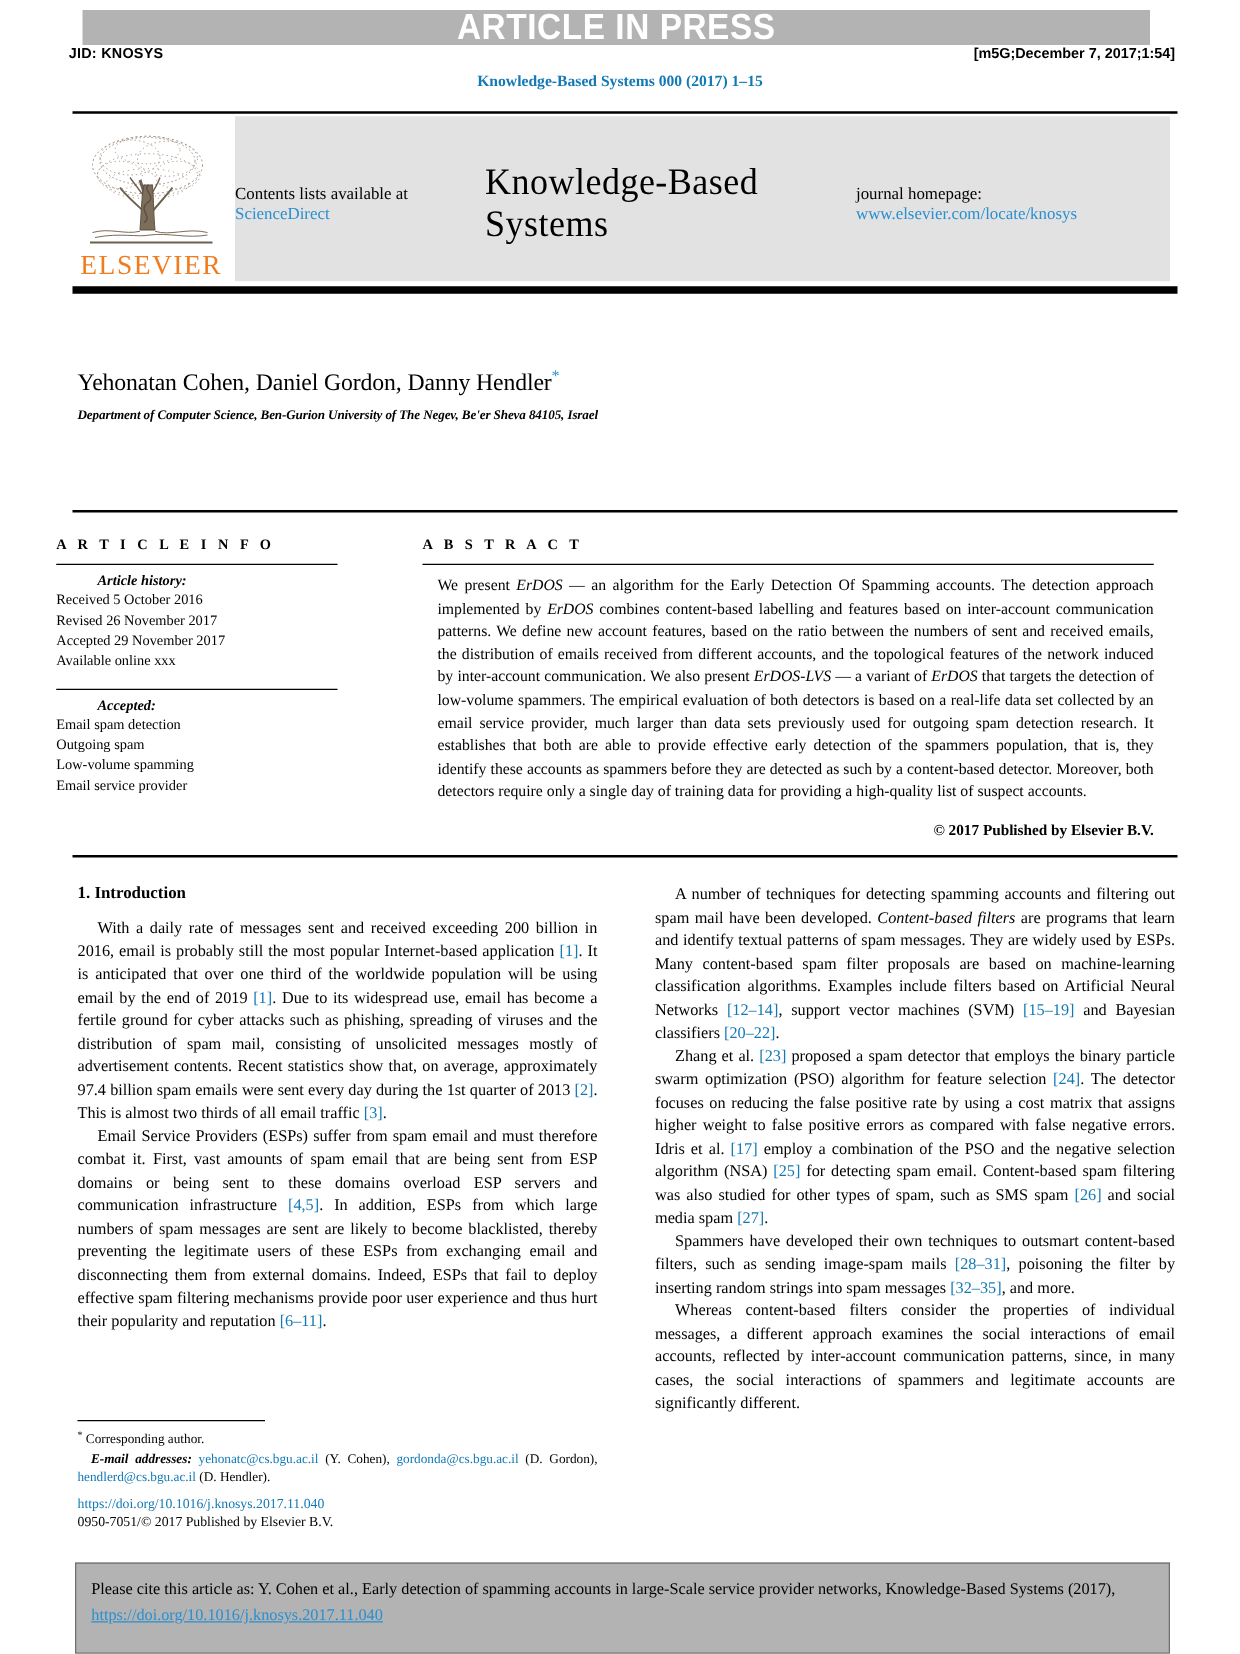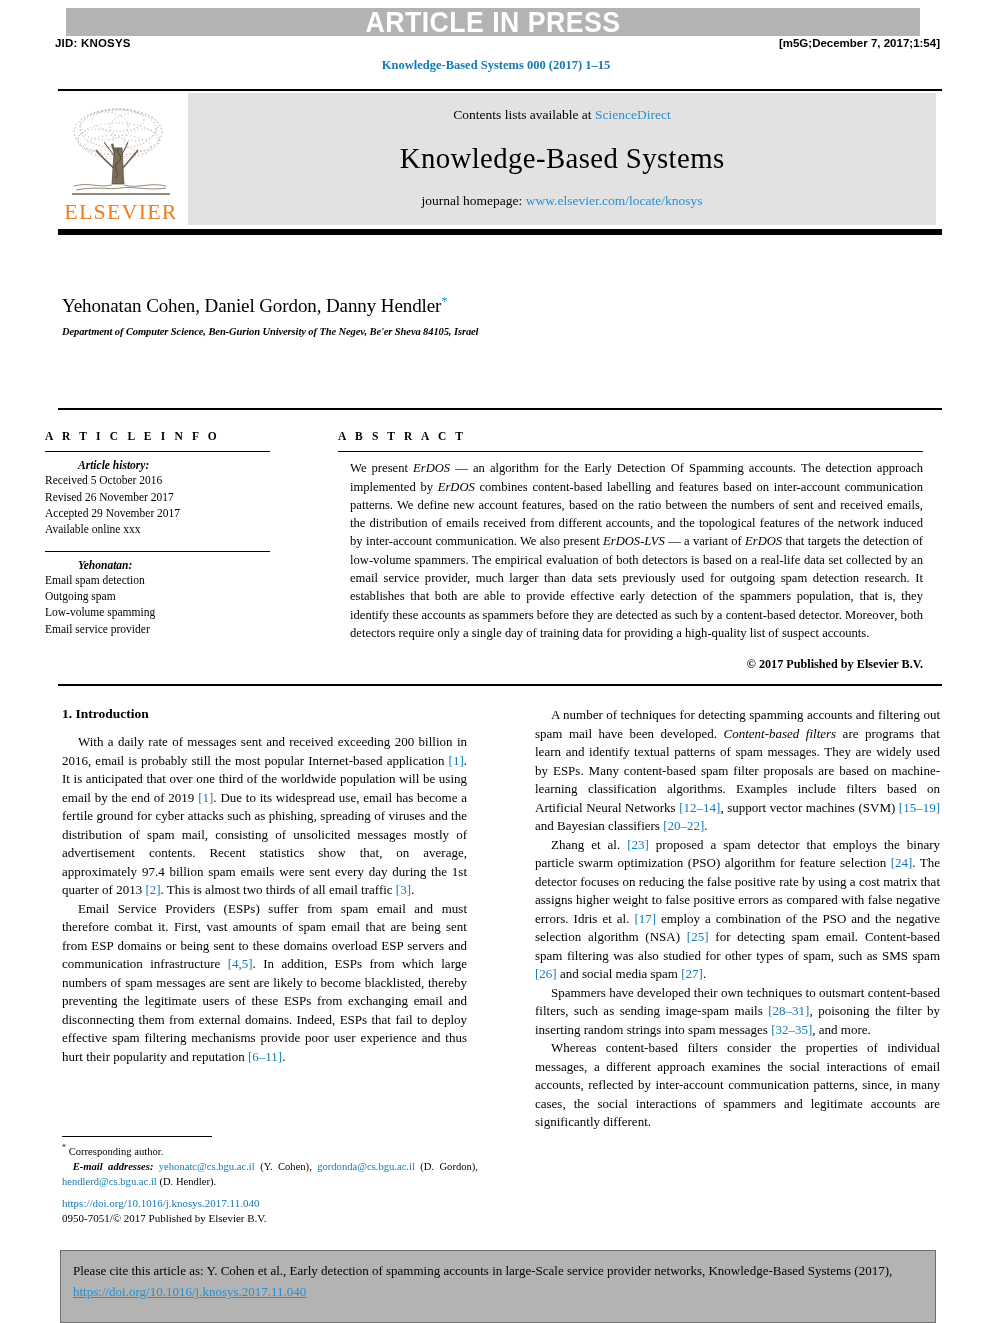--- a/index.html
+++ b/index.html
@@ -109,24 +109,24 @@
     font-size: 22px;
     letter-spacing: 1.2px;
     color: #ef7d20;
     line-height: 1;
     margin-top: 1px;
   }
   .masthead-center {
     flex: 1 1 auto;
     background: #e2e2e2;
     display: flex;
-    flex-direction: column;
+    flex-direction: row;
     align-items: center;
     justify-content: space-between;
-    padding: 14px 0 16px 0;
+    padding: 24px 0 16px 0;
     box-sizing: border-box;
     margin-left: 4px;
     margin-right: 6px;
   }
   .contents-line {
     font-family: "Liberation Serif", serif;
     font-size: 13.5px;
     color: #000;
   }
   .contents-line a, .homepage-line a {
@@ -340,21 +340,21 @@
     background: #000;
   }
 
   
   .body-cols {
     position: absolute;
     left: 62px;
     top: 706px;
     width: 878px;
     display: flex;
-    gap: 68px;
+    gap: 46px;
   }
   .bcol {
     flex: 1 1 0;
     min-width: 0;
   }
   h2.section-title {
     font-family: "Liberation Serif", serif;
     font-size: 13.5px;
     font-weight: bold;
     margin: 0 0 11px 0;
@@ -513,21 +513,21 @@
     <div class="col-info">
       <div class="sec-head">A R T I C L E    I N F O</div>
       <div class="thin-rule"></div>
       <div class="info-sub">Article history:</div>
       <div class="info-line">Received 5 October 2016</div>
       <div class="info-line">Revised 26 November 2017</div>
       <div class="info-line">Accepted 29 November 2017</div>
       <div class="info-line">Available online xxx</div>
       <div class="info-gap"></div>
       <div class="thin-rule"></div>
-      <div class="info-sub">Yehonatan:</div>
+      <div class="info-sub">Accepted:</div>
       <div class="info-line">Email spam detection</div>
       <div class="info-line">Outgoing spam</div>
       <div class="info-line">Low-volume spamming</div>
       <div class="info-line">Email service provider</div>
     </div>
 
     <div class="col-abstract">
       <div class="sec-head">A B S T R A C T</div>
       <div class="thin-rule"></div>
       <div class="abstract-body">We present <span class="ital">ErDOS</span> — an algorithm for the Early Detection Of Spamming accounts. The detection approach implemented by <span class="ital">ErDOS</span> combines content-based labelling and features based on inter-account communication patterns. We define new account features, based on the ratio between the numbers of sent and received emails, the distribution of emails received from different accounts, and the topological features of the network induced by inter-account communication. We also present <span class="ital"><span class="ital">ErDOS</span>-LVS</span> — a variant of <span class="ital">ErDOS</span> that targets the detection of low-volume spammers. The empirical evaluation of both detectors is based on a real-life data set collected by an email service provider, much larger than data sets previously used for outgoing spam detection research. It establishes that both are able to provide effective early detection of the spammers population, that is, they identify these accounts as spammers before they are detected as such by a content-based detector. Moreover, both detectors require only a single day of training data for providing a high-quality list of suspect accounts.</div>

